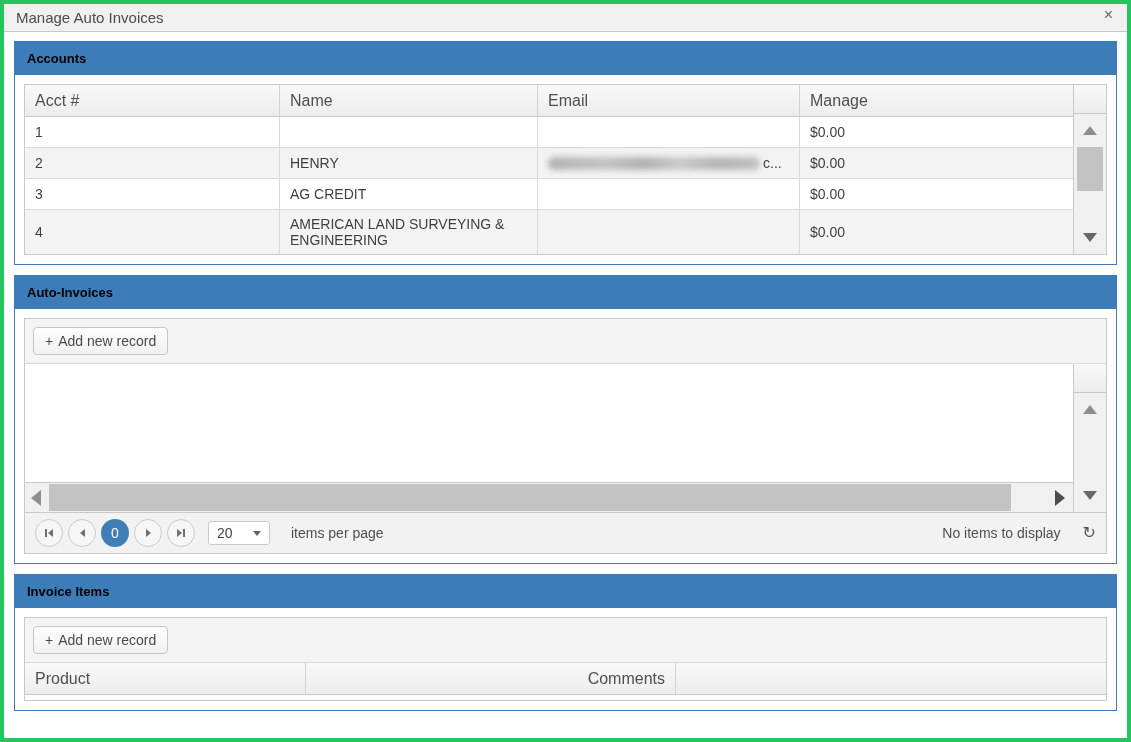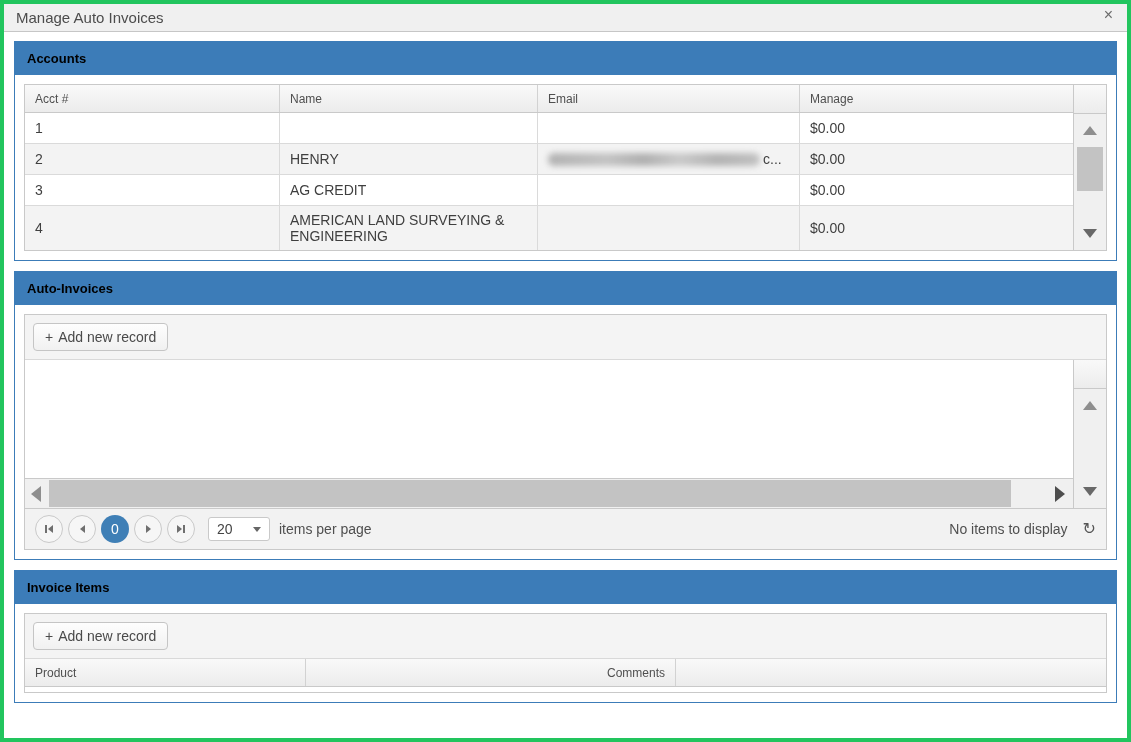--- a/index.html
+++ b/index.html
@@ -43,21 +43,21 @@
   .grid { border: 1px solid #c9c9c9; background: #fff; }
   .flexrow { display: flex; }
   .gmain { flex: 1; min-width: 0; }
 
   .ghead {
     display: flex;
     background: linear-gradient(#f9f9f9, #ececec);
     border-bottom: 1px solid #c9c9c9;
   }
   .ghc {
-    font-size: 12px; color: #4f4f4f;
+    font-size: 16px; color: #4f4f4f;
     padding: 7px 10px 6px 10px;
     border-right: 1px solid #d2d2d2;
     white-space: nowrap; overflow: hidden;
     cursor: pointer;
   }
   .ghc:last-child { border-right: none; }
 
   .grow { display: flex; border-bottom: 1px solid #dadada; min-height: 31px; }
   .grow:last-child { border-bottom: none; }
   .grow.alt { background: #f3f3f3; }
@@ -153,22 +153,22 @@
     margin-left: 8px;
     width: 62px; height: 24px;
     border: 1px solid #c9c9c9; border-radius: 3px;
     background: #fff;
     display: inline-flex; align-items: center;
     padding: 0 8px; cursor: pointer; flex: none;
   }
   .dd-val { flex: 1; font-size: 14px; color: #444; }
   .dd-arr { width:0; height:0; border-left:4px solid transparent; border-right:4px solid transparent; border-top:5px solid #666; }
 
-  .ipp { margin-left: 4px; font-size: 14px; color: #4f4f4f; }
-  .pager-right { margin-left: auto; display: flex; align-items: center; gap: 15px; }
+  .ipp { margin-left: 16px; font-size: 14px; color: #4f4f4f; }
+  .pager-right { margin-left: auto; display: flex; align-items: center; gap: 22px; }
   .noitems { font-size: 14px; color: #4f4f4f; }
   .refresh { font-size: 16px; color: #555; cursor: pointer; font-family: "DejaVu Sans", sans-serif; line-height: 1; }
 
   .ii-body { height: 5px; background: #fff; }
 </style>
 </head>
 <body>
 
 <div class="window">
 

